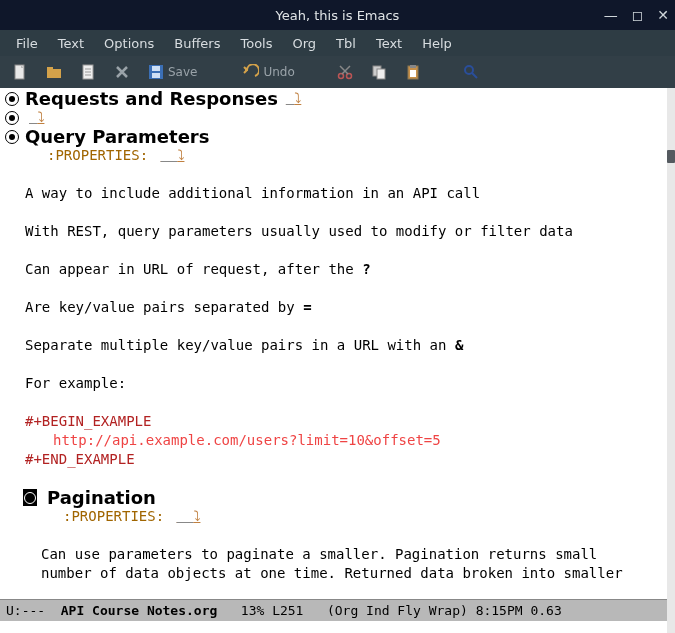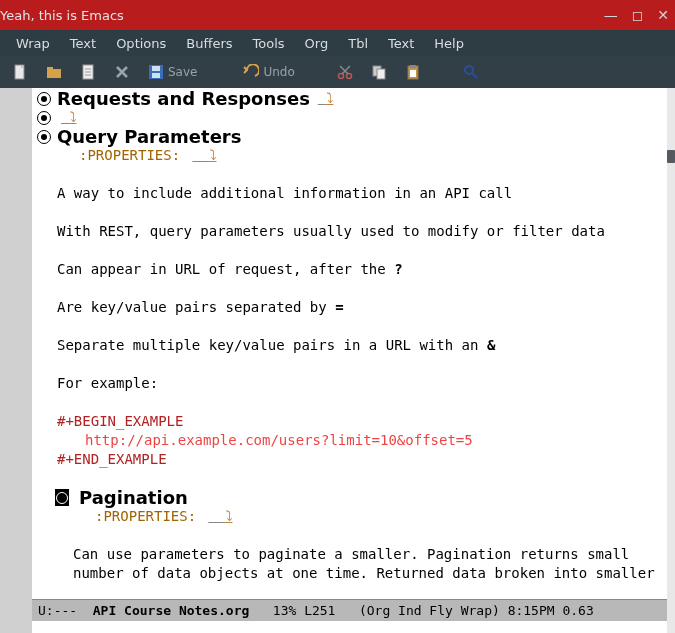--- a/index.html
+++ b/index.html
@@ -1,22 +1,22 @@
 <!DOCTYPE html>
 <html><head>
 <meta charset="utf-8">
 <style>
   * { box-sizing: border-box; margin: 0; padding: 0; }
   html, body { width: 675px; height: 633px; overflow: hidden; font-family: "DejaVu Sans", sans-serif; }
   body { background: #d0d0d0; display: flex; flex-direction: column; }
 
   
   .titlebar {
-    height: 30px; background: #b91c1c; color: #e0e4e6;
-    display: flex; align-items: center; 
+    height: 30px; background: #0f172a; color: #e0e4e6;
+    display: flex; align-items: center; justify-content: center;
     position: relative; font-size: 13px;
   }
   .title-text { font-weight: 500; }
   .win-controls {
     position: absolute; right: 6px; top: 0; height: 30px;
     display: flex; align-items: center; gap: 14px; font-size: 14px;
     color: #cfd6da;
   }
   .win-controls span { cursor: pointer; }
 
@@ -32,21 +32,21 @@
   .toolbar {
     height: 32px; background: #323f47;
     display: flex; align-items: center; padding: 0 8px; gap: 10px;
     font-size: 12px; color: #b8bfc4; text-align: center;
   }
   .tool-btn { display: flex; align-items: center; gap: 4px; padding: 2px 4px; cursor: pointer; }
   .tool-icon { width: 16px; height: 16px; display: inline-flex; align-items: center; justify-content: center; }
   .tool-label { font-size: 12px; color: #9aa3a9; }
 
   
-  .editor-wrap { flex: 1; position: relative; background: #ffffff; margin-left: 32px; }
+  .editor-wrap { flex: 1; position: relative; background: #ffffff; }
   .editor {
     position: absolute; left: 0; top: 0; right: 8px; bottom: 0;
     background: #ffffff; overflow: hidden;
     font-family: "DejaVu Sans Mono", monospace;
     font-size: 14px; line-height: 19px; color: #000;
     padding: 1px 0 0 5px;
   }
   .scrollbar-track {
     position: absolute; right: 0; top: 0; width: 8px; bottom: 0;
     background: #e8e8e8;
@@ -113,21 +113,21 @@
 <div class="titlebar">
   <span class="title-text">Yeah, this is Emacs</span>
   <div class="win-controls">
     <span>—</span>
     <span>◻</span>
     <span>✕</span>
   </div>
 </div>
 
 <div class="menubar">
-  <span class="menu-item">Wrap</span>
+  <span class="menu-item">File</span>
   <span class="menu-item">Text</span>
   <span class="menu-item">Options</span>
   <span class="menu-item">Buffers</span>
   <span class="menu-item">Tools</span>
   <span class="menu-item">Org</span>
   <span class="menu-item">Tbl</span>
   <span class="menu-item">Text</span>
   <span class="menu-item">Help</span>
 </div>
 

